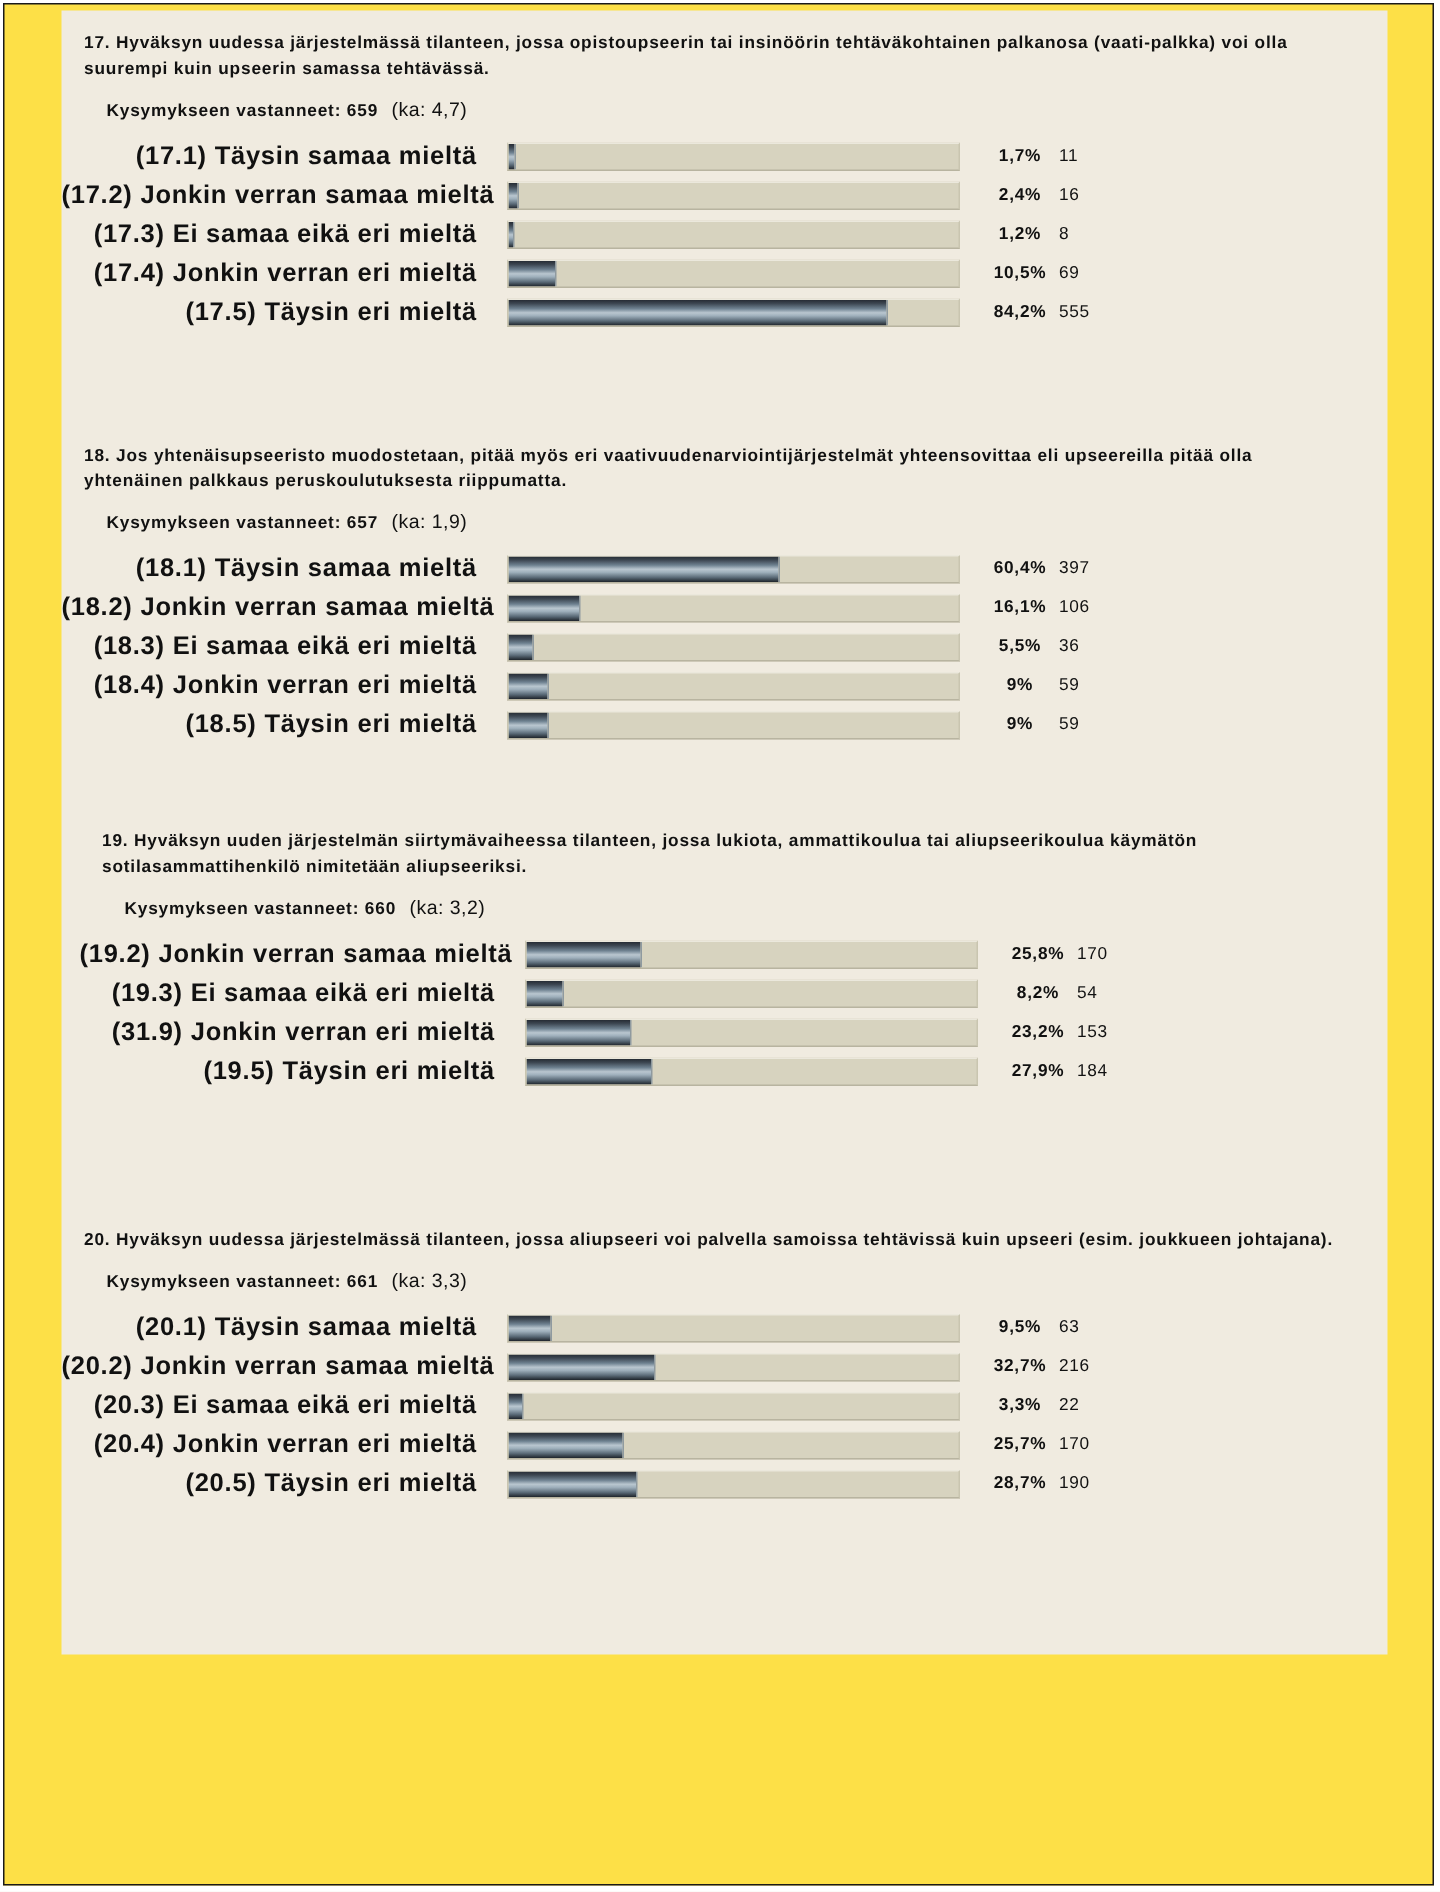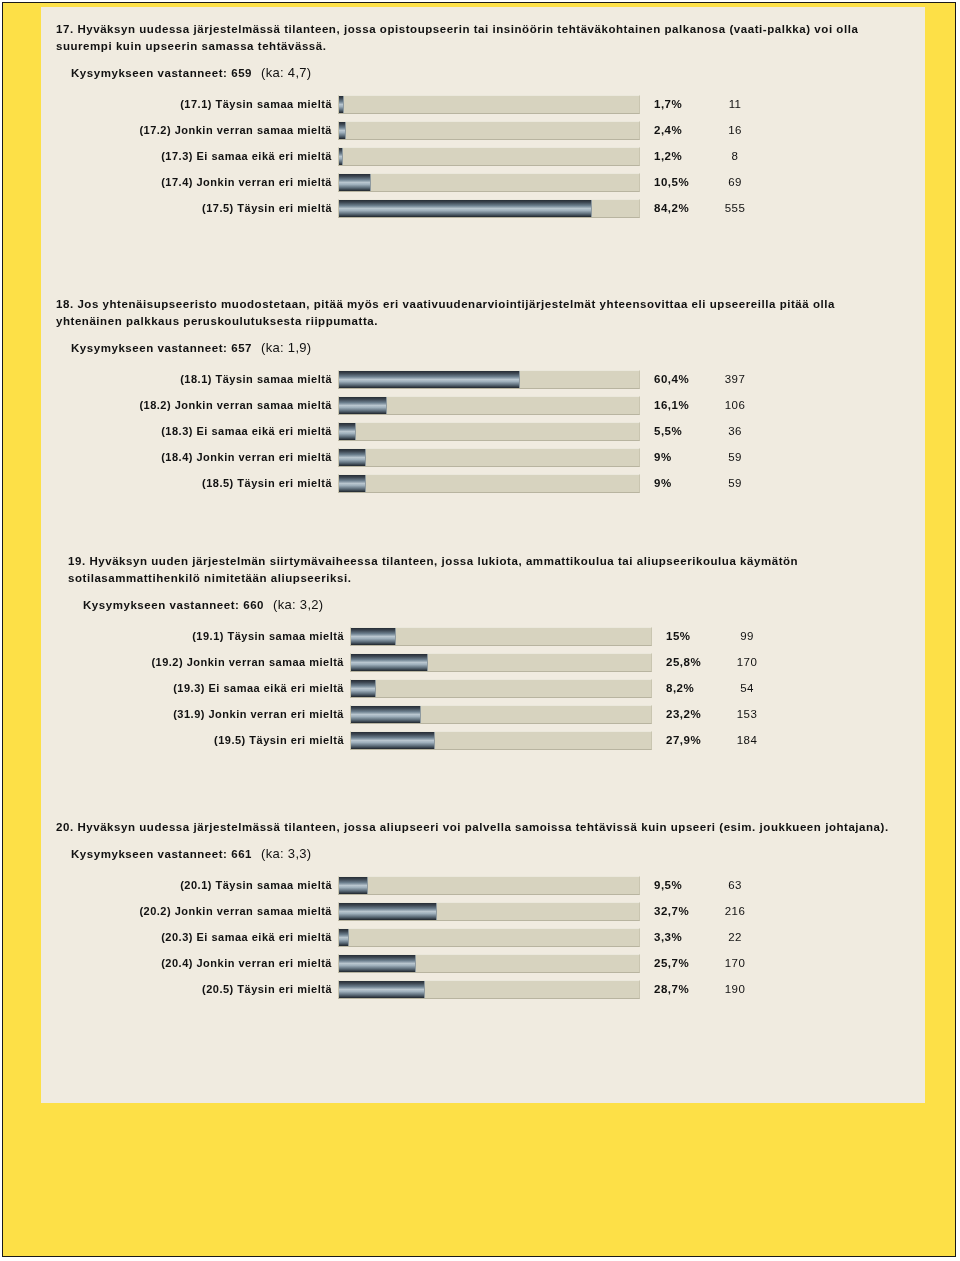--- a/index.html
+++ b/index.html
@@ -68,25 +68,25 @@
     margin-top: 11px;
   }
   .bar-row {
     display: flex;
     align-items: center;
     height: 26px;
   }
   .bar-label {
     width: 297px;
     text-align: right;
-    font-size: 11px;
+    font-size: 17px;
     font-weight: bold;
     color: #111111;
     letter-spacing: 0.5px;
-    padding-right: 6px;
+    padding-right: 20px;
     box-sizing: border-box;
     white-space: nowrap;
   }
   .bar-track {
     position: relative;
     width: 302px;
     height: 19px;
     background: #d7d3bf;
     border-top: 1px solid #ebe8dc;
     border-left: 1px solid #c9c5b0;
@@ -106,31 +106,31 @@
         #6e8190 34%,
         #b9c6cf 50%,
         #9fb0bc 62%,
         #5b6b78 82%,
         #1e242b 100%);
     border-right: 1px solid #8f9a9f;
     box-sizing: border-box;
   }
   .bar-pct {
     width: 66px;
-    text-align: left;
+    text-align: center;
     font-size: 11.5px;
     font-weight: bold;
     color: #111111;
     letter-spacing: 0.5px;
     padding-left: 14px;
     box-sizing: border-box;
   }
   .bar-count {
     width: 62px;
-    text-align: center;
+    text-align: left;
     font-size: 11.5px;
     font-weight: normal;
     color: #111111;
     letter-spacing: 0.4px;
     padding-right: 4px;
     box-sizing: border-box;
   }
 </style>
 </head>
 <body>
@@ -228,28 +228,20 @@
               <div class="bar-pct">9%</div>
               <div class="bar-count">59</div>
             </div>
           </div>
         </div>
         <div class="question-block" style="position: absolute; left: 12px; top: 546px; width: 884px;">
           <div class="q-heading">19. Hyväksyn uuden järjestelmän siirtymävaiheessa tilanteen, jossa lukiota, ammattikoulua tai aliupseerikoulua käymätön sotilasammattihenkilö nimitetään aliupseeriksi.</div>
           <div class="q-meta"><span>Kysymykseen vastanneet: 660</span><span class="ka">(ka: 3,2)</span></div>
           <div class="bars">
             <div class="bar-row">
-              <div class="bar-label">(19.1) Täysin samaa mieltä</div>
-              <div class="bar-track">
-                <div class="bar-fill" style="width: 15%;"></div>
-              </div>
-              <div class="bar-pct">15%</div>
-              <div class="bar-count">99</div>
-            </div>
-            <div class="bar-row">
               <div class="bar-label">(19.2) Jonkin verran samaa mieltä</div>
               <div class="bar-track">
                 <div class="bar-fill" style="width: 25.8%;"></div>
               </div>
               <div class="bar-pct">25,8%</div>
               <div class="bar-count">170</div>
             </div>
             <div class="bar-row">
               <div class="bar-label">(19.3) Ei samaa eikä eri mieltä</div>
               <div class="bar-track">

